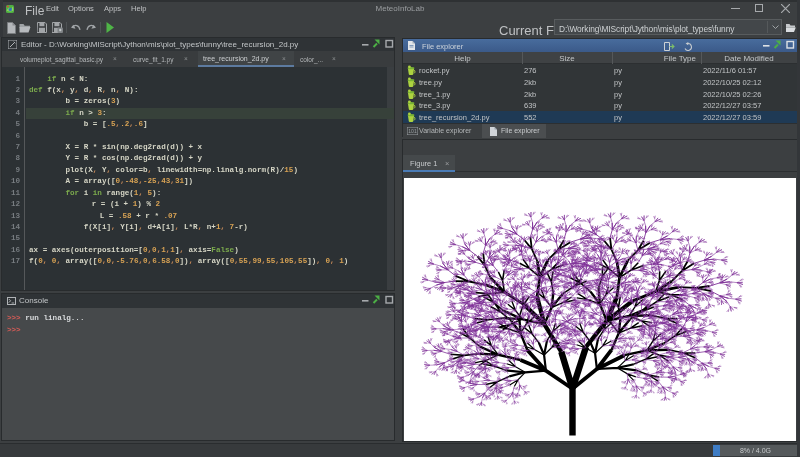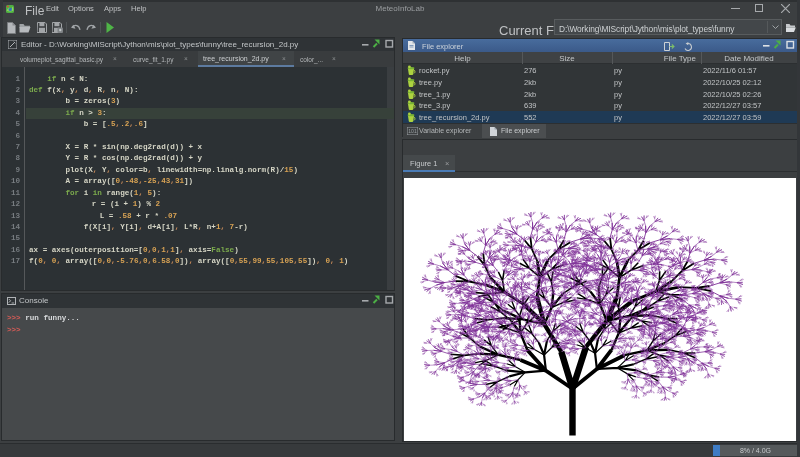--- a/index.html
+++ b/index.html
@@ -146,21 +146,21 @@
         <path d="M4.6 6 h2.6" stroke="#b0b3b6" stroke-width="0.9"></path>
       </svg>
     <div class="abs ttl" style="left:17px;top:2px">Console</div>
     <svg class="abs" style="left:357px;top:0px" width="36" height="13" viewBox="0 0 36 13">
         <rect x="3" y="6" width="6.5" height="1.6" fill="#a6a9ac"></rect>
         <path d="M14.5 9 L18 5.5" stroke="#4caf45" stroke-width="2"></path>
         <path d="M15.5 1.5 h5 v5 z" fill="#4caf45"></path>
         <rect x="27" y="2.5" width="6.5" height="6.5" fill="none" stroke="#a6a9ac" stroke-width="1.4"></rect>
       </svg>
   </div>
-  <div class="abs" style="left:5px;top:18px;font-family:'Liberation Mono',monospace;font-size:7.6px;font-weight:bold;line-height:12px;white-space:pre"><span style="color:#cf5b56">&gt;&gt;&gt; </span><span style="color:#d8dadc">run funny...</span>
+  <div class="abs" style="left:5px;top:18px;font-family:'Liberation Mono',monospace;font-size:7.6px;font-weight:bold;line-height:12px;white-space:pre"><span style="color:#cf5b56">&gt;&gt;&gt; </span><span style="color:#d8dadc">run linalg...</span>
 <span style="color:#cf5b56">&gt;&gt;&gt;</span></div>
 </div>
 
 <div class="panel" style="left:402px;top:38px;width:396px;height:99px;background:#313537">
   <div class="abs" style="left:0;top:0;width:394px;height:13px;background:linear-gradient(#486c9d,#3b5a89)">
     <svg class="abs" style="left:5px;top:2px" width="7" height="9" viewBox="0 0 7 9">
         <path d="M0 0 h4.5 l2.5 2.5 v6.5 h-7 z" fill="#e2e6ea"></path>
         <path d="M4.5 0 l2.5 2.5 h-2.5 z" fill="#a8b0b8"></path>
         <path d="M1.5 4.5h4M1.5 6h4" stroke="#5a7ba8" stroke-width="0.7"></path>
       </svg>

